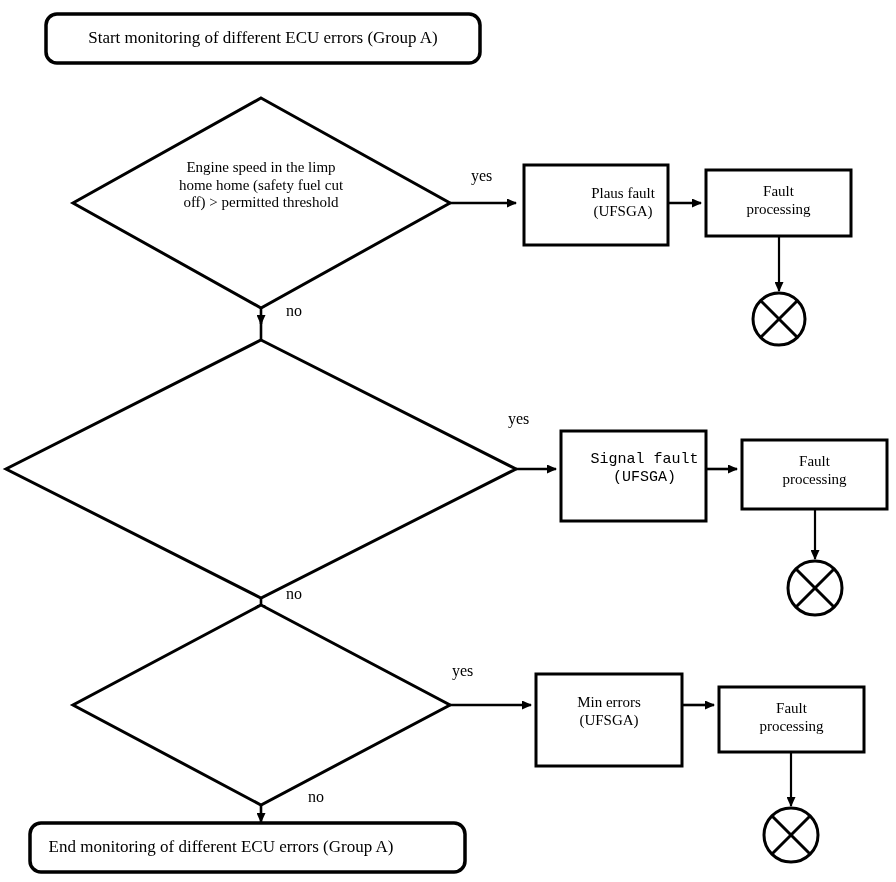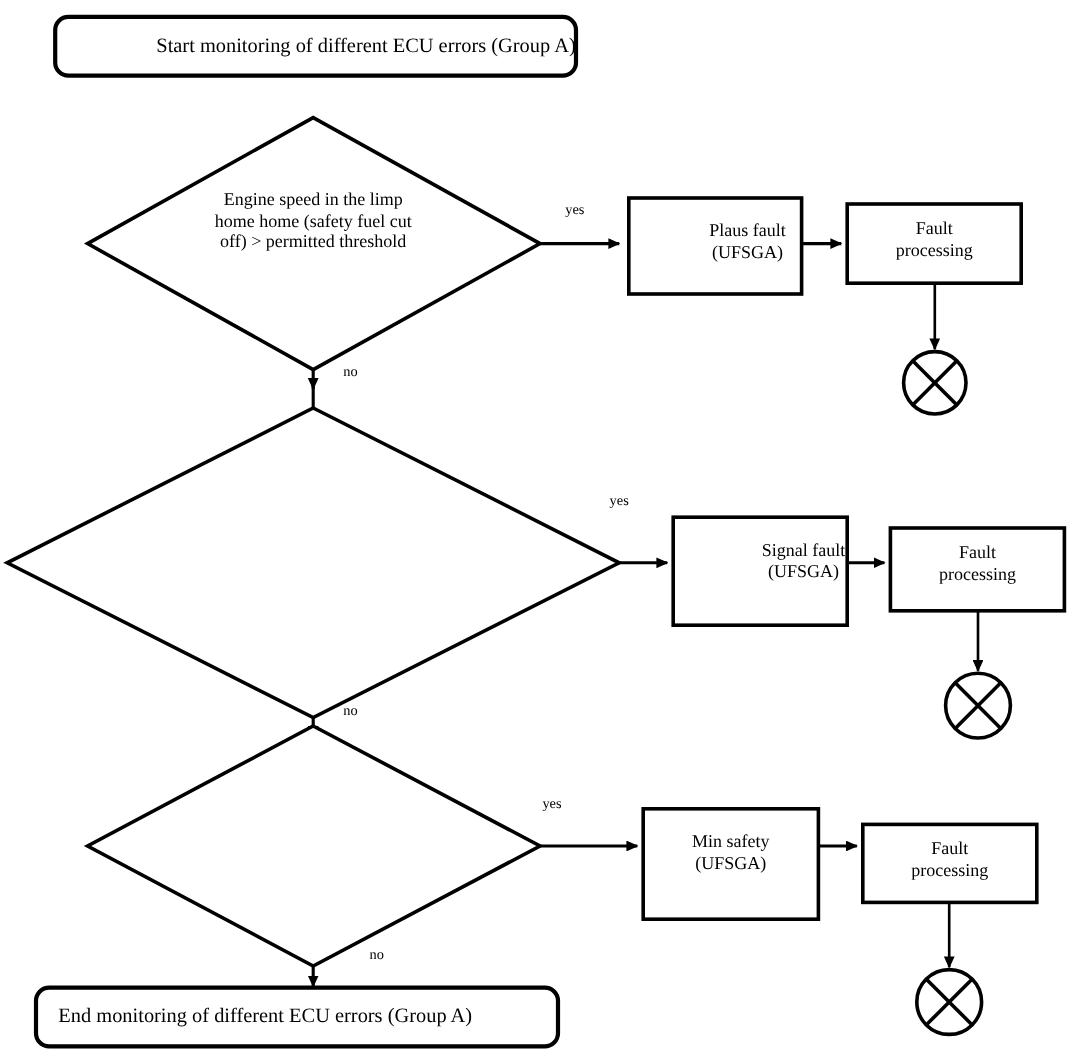--- a/index.html
+++ b/index.html
@@ -52,21 +52,21 @@
     text-align: center;
     color: #000000;
     line-height: 1.18;
     white-space: pre-line;
     font-size: 15px;
   }
   .txt-term {
     font-size: 17px;
   }
   .txt-label {
-    font-size: 12px;
+    font-size: 16px;
     text-align: left;
   }
   .node-hit {
     position: absolute;
     background: transparent;
   }
 </style>
 </head>
 <body>
 
@@ -121,53 +121,53 @@
     <line class="conn" x1="682" y1="705" x2="714" y2="705" marker-end="url(#arrow)"></line>
     <rect class="shape-stroke" x="719" y="687" width="145" height="65"></rect>
     <line class="conn-thin" x1="791" y1="752" x2="791" y2="806" marker-end="url(#arrow)"></line>
     <circle class="shape-stroke" cx="791" cy="835" r="27"></circle>
     <line class="xmark" x1="772" y1="816" x2="810" y2="854"></line>
     <line class="xmark" x1="810" y1="816" x2="772" y2="854"></line>
 
     <rect class="term-stroke" x="30" y="823" width="435" height="49" rx="11" ry="11"></rect>
   </svg>
 
-  <div class="txt txt-term" style="left:46px; top:28px; width:434px;padding-left:42px;">Start monitoring of different ECU errors (Group A)</div>
+  <div class="txt txt-term" style="left:46px; top:28px; width:434px;">Start monitoring of different ECU errors (Group A)</div>
 
   <div class="txt" style="left:131px; top:159px; width:260px;">Engine speed in the limp
 home home (safety fuel cut
 off) &gt; permitted threshold</div>
 
   <div class="txt txt-label" style="left:471px; top:167px; width:40px;">yes</div>
 
   <div class="txt txt-label" style="left:286px; top:302px; width:40px;">no</div>
 
   <div class="txt" style="left:524px; top:185px; width:144px;padding-left:27px;">Plaus fault
 (UFSGA)</div>
 
   <div class="txt" style="left:706px; top:183px; width:145px;">Fault
 processing</div>
 
 
   <div class="txt txt-label" style="left:508px; top:410px; width:40px;">yes</div>
 
   <div class="txt txt-label" style="left:286px; top:585px; width:40px;">no</div>
 
-  <div class="txt" style="left:586px; top:451px; width:167px;">Signal fault
+  <div class="txt" style="left:561px; top:451px; width:167px;font-family:Liberation Mono, monospace;">Signal fault
 (UFSGA)</div>
 
   <div class="txt" style="left:742px; top:453px; width:145px;">Fault
 processing</div>
 
 
   <div class="txt txt-label" style="left:452px; top:662px; width:40px;">yes</div>
 
   <div class="txt txt-label" style="left:308px; top:788px; width:40px;">no</div>
 
-  <div class="txt" style="left:536px; top:694px; width:146px;">Min safety
+  <div class="txt" style="left:536px; top:694px; width:146px;">Min errors
 (UFSGA)</div>
 
   <div class="txt" style="left:719px; top:700px; width:145px;">Fault
 processing</div>
 
   <div class="txt txt-term" style="left:30px; top:837px; width:382px;">End monitoring of different ECU errors (Group A)</div>
 
   <div class="node-hit" style="left:46px; top:14px; width:434px; height:49px;"></div>
   <div class="node-hit" style="left:73px; top:98px; width:377px; height:210px;"></div>
   <div class="node-hit" style="left:524px; top:165px; width:144px; height:80px;"></div>

